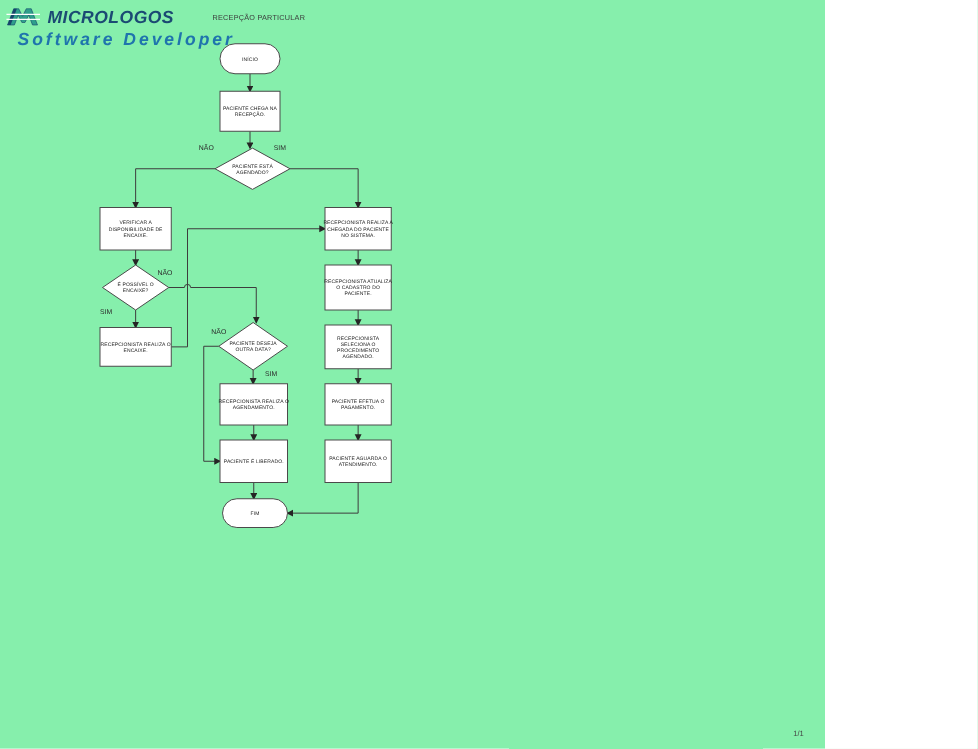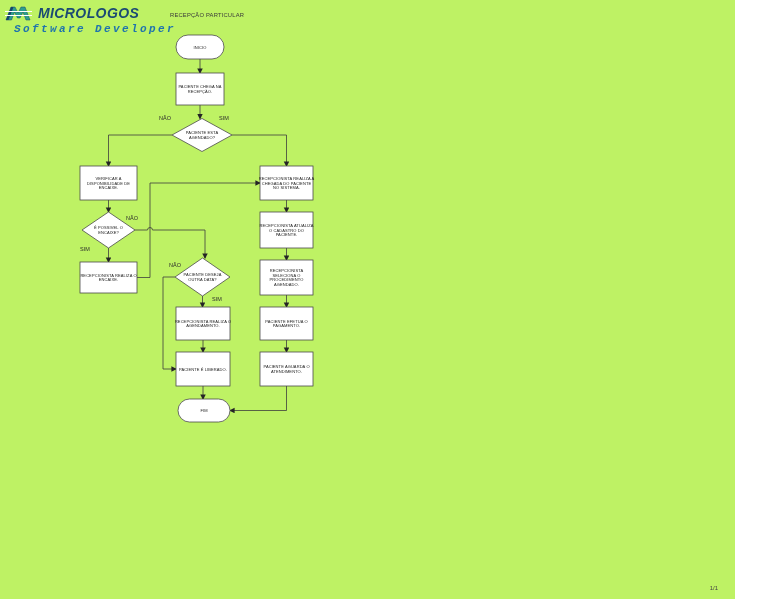--- a/index.html
+++ b/index.html
@@ -1,26 +1,26 @@
 <!DOCTYPE html>
 <html><head>
 <meta charset="utf-8">
 <style>
   * { margin:0; padding:0; box-sizing:border-box; }
   html,body { width:782px; height:599px; background:#ffffff; overflow:hidden;
               font-family:"Liberation Sans", sans-serif; }
-  .page { position:relative; width:735px; height:599px; background:#bef264; }
+  .page { position:relative; width:660px; height:599px; background:#86efac; }
 
   
   .logo { position:absolute; left:5px; top:4px; width:130px; height:30px; }
   .logo-icon { position:absolute; left:0; top:0; }
   .wordmark { position:absolute; left:33px; top:1px; font-size:14px; font-weight:bold;
               letter-spacing:0.4px; color:#1b4a73; font-style:italic; }
-  .tagline  { position:absolute; left:9px; top:19px; font-size:11px; font-weight:bold;
-              font-style:italic; letter-spacing:2.4px; color:#1f74ad; white-space:nowrap;font-family:Liberation Mono, monospace; }
+  .tagline  { position:absolute; left:9px; top:19px; font-size:14px; font-weight:bold;
+              font-style:italic; letter-spacing:2.4px; color:#1f74ad; white-space:nowrap; }
 
   
   .diagram-title { position:absolute; left:170px; top:12px; font-size:5.8px;
                    color:#3a3a3a; letter-spacing:0.2px; }
 
   
   #flow { position:absolute; left:0; top:0; }
   .shape    { fill:#ffffff; stroke:#4a4a4a; stroke-width:0.8; }
   .edge     { fill:none; stroke:#3d3d3d; stroke-width:0.8; }
   .nodetext { font-family:"Liberation Sans",sans-serif; font-size:4px; fill:#1a1a1a;

